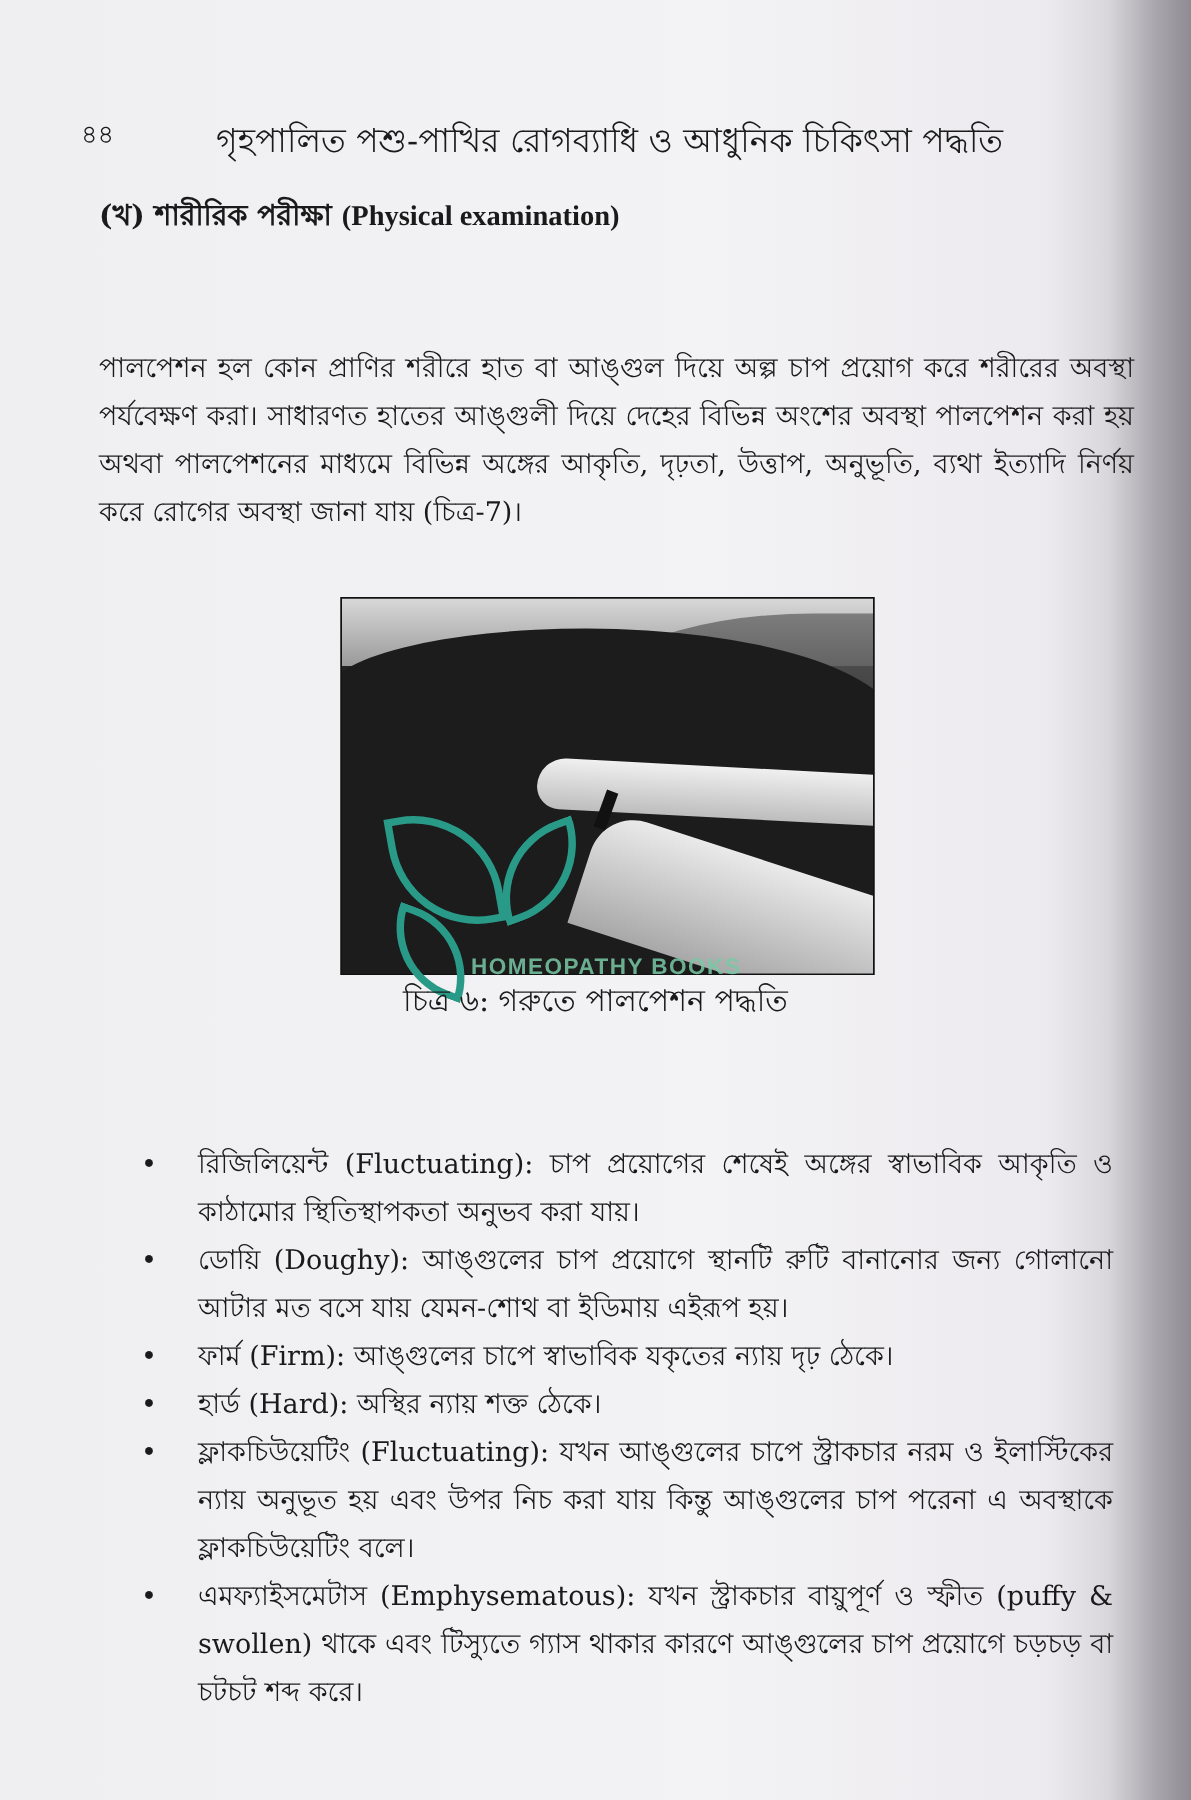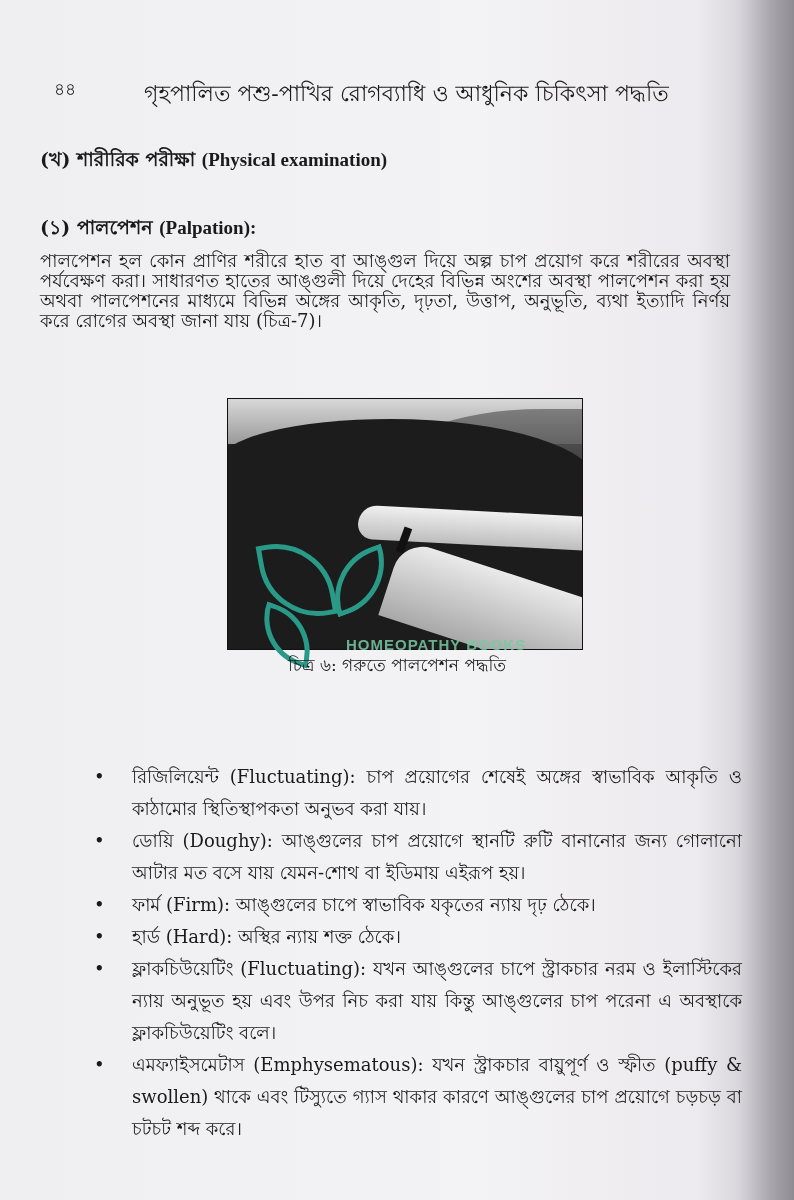--- a/index.html
+++ b/index.html
@@ -6,59 +6,55 @@
   body {
     width:794px; height:1200px; overflow:hidden; position:relative;
     background: linear-gradient(to right, #efeef0 0%, #f3f2f4 60%, #eceaee 88%, #d9d7dc 93%, #a9a6ad 97%, #8e8b93 100%);
     font-family: "DejaVu Serif", "Liberation Serif", serif;
     color:#1a1a1a;
   }
   .page { position:absolute; left:0; top:0; width:794px; height:1200px; }
   .header { position:absolute; top:76px; left:54px; right:46px; height:30px; font-size:17px; }
   .page-num { position:absolute; left:0; top:0; }
   .running-title { position:absolute; left:90px; top:0; font-size:22px; }
-  .text { position:absolute; left:40px; width:690px; font-size:18px; line-height:20px;margin-top:21px; }
+  .text { position:absolute; left:66px; width:690px; font-size:18px; line-height:32px; }
   .h { font-weight:bold; font-size:19px; }
   .h .en { font-family:"Liberation Serif", serif; }
   .para { text-align:justify; }
   .figure { position:absolute; left:227px; top:398px; width:354px; height:250px; background:#222; border:1px solid #111; overflow:hidden; }
   .fig-sky { position:absolute; left:0; top:0; width:100%; height:45px; background:linear-gradient(#d8d8d8,#9a9a9a); }
   .fig-mound { position:absolute; left:-10px; top:20px; width:380px; height:240px; background:#1c1c1c; border-radius:50% 60% 0 0 / 20% 30% 0 0; }
   .fig-hill { position:absolute; right:0; top:10px; width:200px; height:110px; background:linear-gradient(#6a6a6a,#2a2a2a); border-radius:80% 0 0 0 / 60% 0 0 0; opacity:.8; }
   .arm1 { position:absolute; left:130px; top:112px; width:240px; height:34px; background:linear-gradient(#f0f0f0,#bdbdbd); border-radius:20px 0 0 16px; transform:rotate(3deg); }
   .arm2 { position:absolute; left:175px; top:140px; width:210px; height:80px; background:linear-gradient(#eaeaea,#a8a8a8); border-radius:30px 0 0 0; transform:rotate(18deg); transform-origin:left top; }
   .band { position:absolute; left:172px; top:128px; width:8px; height:26px; background:#111; transform:rotate(20deg); }
   .watermark { position:absolute; left:262px; top:540px; width:320px; height:120px; }
   .wm-leaf { position:absolute; width:60px; height:70px; border:5px solid #2a9a88; border-radius:0 60px 0 60px; }
   .wm-text { position:absolute; left:48px; top:60px; font-family:"Liberation Sans", sans-serif; font-weight:bold; font-size:34px; letter-spacing:2px; color:#2b9c8c; opacity:.9; }
-  .wm-sub { position:absolute; left:52px; top:96px; font-family:"Liberation Sans", sans-serif; font-weight:bold; font-size:15px; color:#79c9a6; opacity:.85; letter-spacing:1px;margin-left:32px; }
-  .caption { position:absolute; top:652px; left:0; width:794px; text-align:center; font-size:17px; }
+  .wm-sub { position:absolute; left:52px; top:96px; font-family:"Liberation Sans", sans-serif; font-weight:bold; font-size:15px; color:#79c9a6; opacity:.85; letter-spacing:1px; }
+  .caption { position:absolute; top:652px; left:0; width:794px; text-align:center; font-size:20px; }
   .bullets { position:absolute; left:90px; top:761px; width:652px; font-size:18px; line-height:32px; }
   .bullet { position:relative; padding-left:42px; text-align:justify; }
   .bullet .dot { position:absolute; left:4px; top:0; }
 </style>
 </head>
 <body>
 
 <div class="page">
 
   <div class="header">
     <span class="page-num">৪৪</span>
     <span class="running-title">গৃহপালিত পশু-পাখির রোগব্যাধি ও আধুনিক চিকিৎসা পদ্ধতি</span>
   </div>
 
   <div class="text h" style="top:128px;">
     <span>(খ) শারীরিক পরীক্ষা</span>
     <span class="en">(Physical examination)</span>
   </div>
 
-  <div class="text h" style="top:196px;">
-    <span>(১) পালপেশন</span>
-    <span class="en">(Palpation):</span>
-  </div>
   <div class="text para" style="top:230px;">পালপেশন হল কোন প্রাণির শরীরে হাত বা আঙ্গুল দিয়ে অল্প চাপ প্রয়োগ করে শরীরের অবস্থা পর্যবেক্ষণ করা। সাধারণত হাতের আঙ্গুলী দিয়ে দেহের বিভিন্ন অংশের অবস্থা পালপেশন করা হয় অথবা পালপেশনের মাধ্যমে বিভিন্ন অঙ্গের আকৃতি, দৃঢ়তা, উত্তাপ, অনুভূতি, ব্যথা ইত্যাদি নির্ণয় করে রোগের অবস্থা জানা যায় (চিত্র-7)।</div>
 
   <div class="figure">
     <div class="fig-sky"></div>
     <div class="fig-hill"></div>
     <div class="fig-mound"></div>
     <div class="arm1"></div>
     <div class="arm2"></div>
     <div class="band"></div>
   </div>

